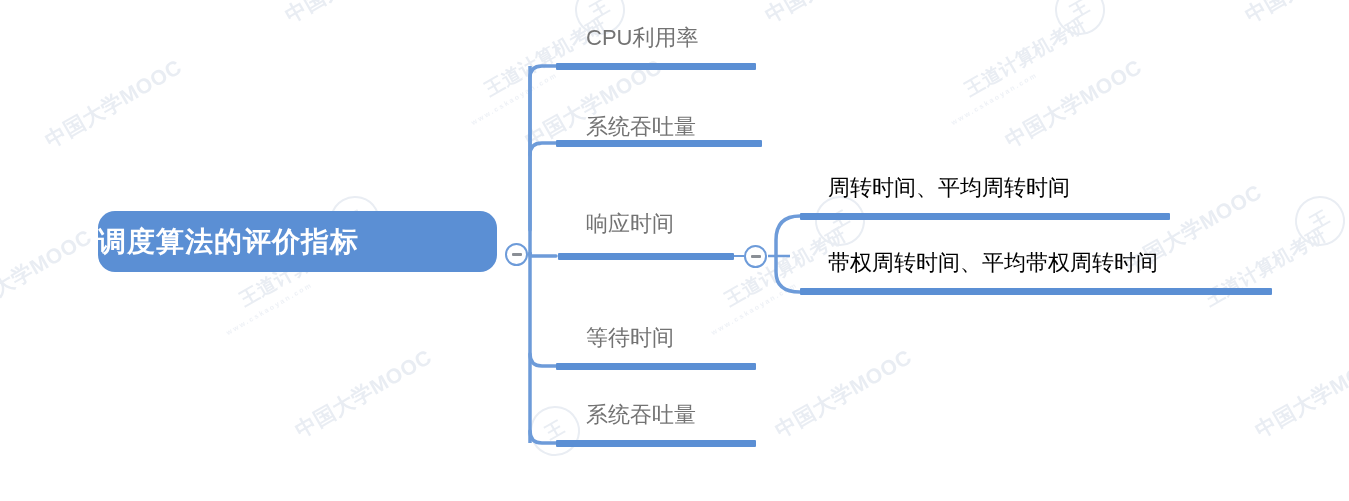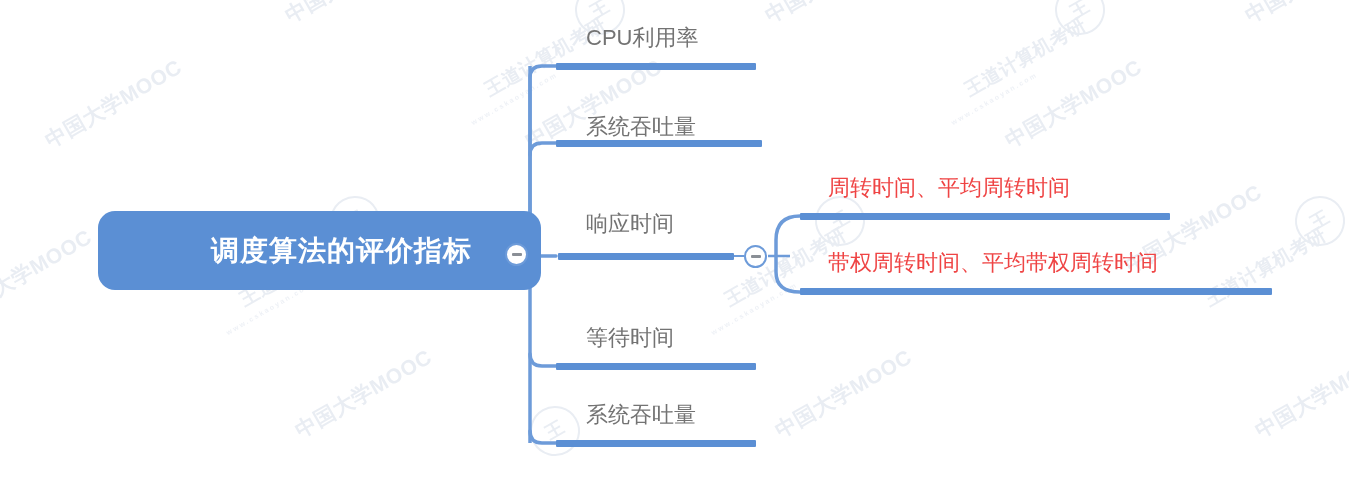--- a/index.html
+++ b/index.html
@@ -70,28 +70,27 @@
     left: 0; top: 0;
     z-index: 2;
   }
 
   
   .root-node {
     position: absolute;
     left: 98px;
     top: 211px;
     width: 399px;
-    height: 79px;
+    height: 61px;
     background: #5b8fd4;
     border-radius: 17px;
     z-index: 3;
     display: flex;
     align-items: center;
-    justify-content: center;
-    padding-left: 44px;
+    justify-content: flex-start;
   }
   .root-label {
     color: #ffffff;
     font-size: 28px;
     font-weight: bold;
     letter-spacing: 1px;
     white-space: nowrap;
   }
 
   .branch-label {
@@ -99,21 +98,21 @@
     z-index: 3;
     color: #737373;
     font-size: 22px;
     font-weight: normal;
     white-space: nowrap;
     line-height: 1;
   }
   .sub-label {
     position: absolute;
     z-index: 3;
-    color: #ef4444;
+    color: #000000;
     font-size: 22px;
     font-weight: normal;
     white-space: nowrap;
     line-height: 1;
     text-align: right;
   }
 
   
   .toggle {
     position: absolute;

